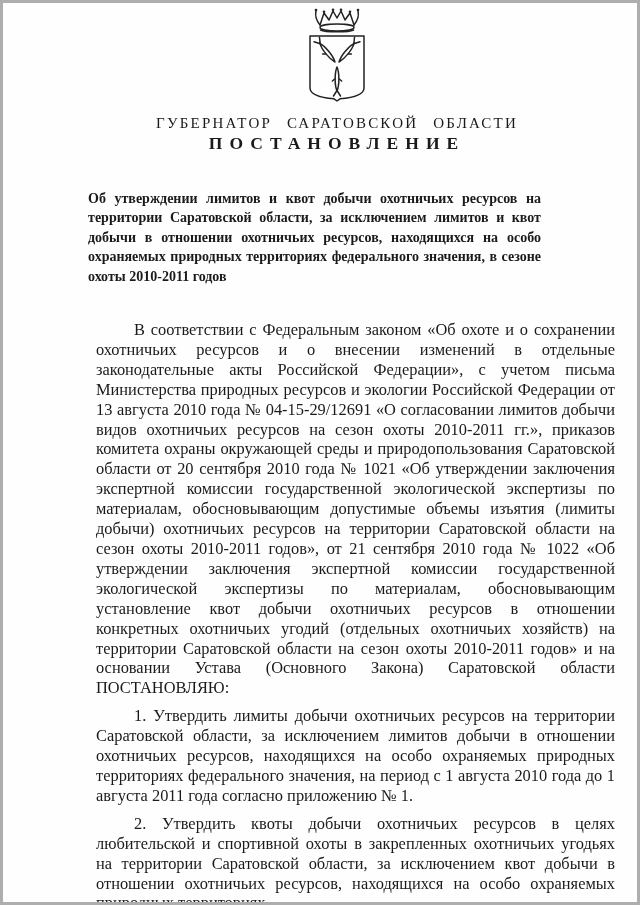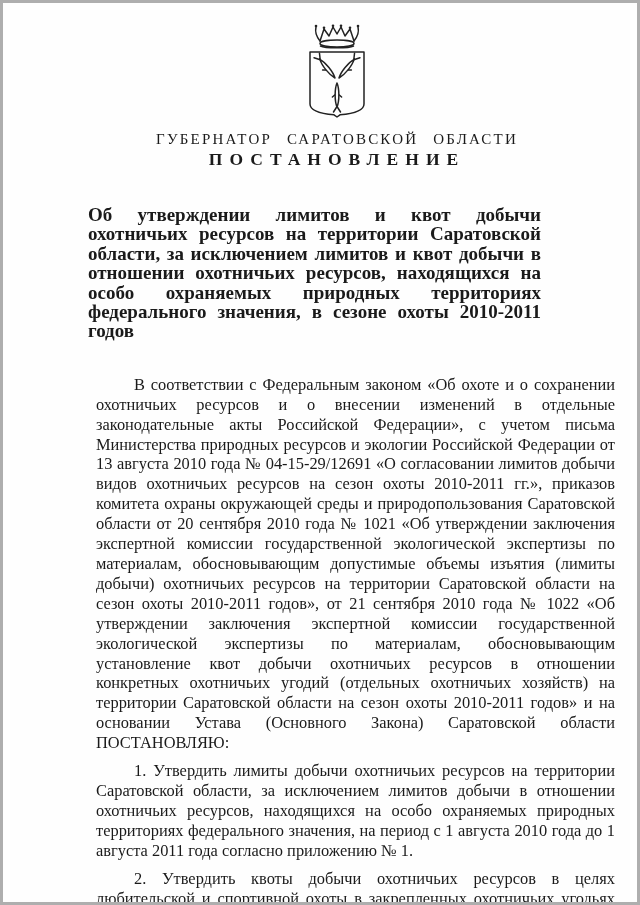--- a/index.html
+++ b/index.html
@@ -16,21 +16,21 @@
     background: #fefefe;
     border: 3px solid #aeaeae;
     overflow: hidden;
     color: #1a1a1a;
   }
   
   .letterhead {
     box-sizing: border-box;
     width: 100%;
     padding-left: 34px;
-    padding-top: 16px;
+    padding-top: 0;
     text-align: center;
   }
   .emblem {
     display: block;
     margin: 0 auto;
   }
   .org-line {
     margin-top: 11px;
     font-size: 15px;
     line-height: 18px;
@@ -58,21 +58,21 @@
     line-height: 13px;
     font-weight: bold;
   }
   .content {
     margin-left: 85px;
   }
   .doc-title {
     width: 453px;
     margin-top: 35px;
     font-weight: bold;
-    font-size: 19px;
+    font-size: 14px;
     line-height: 19.4px;
     text-align: justify;
   }
   .doc-body {
     width: 535px;
     margin-top: 34px;
     font-size: 16.4px;
     line-height: 19.9px;
     text-align: justify;
   }

